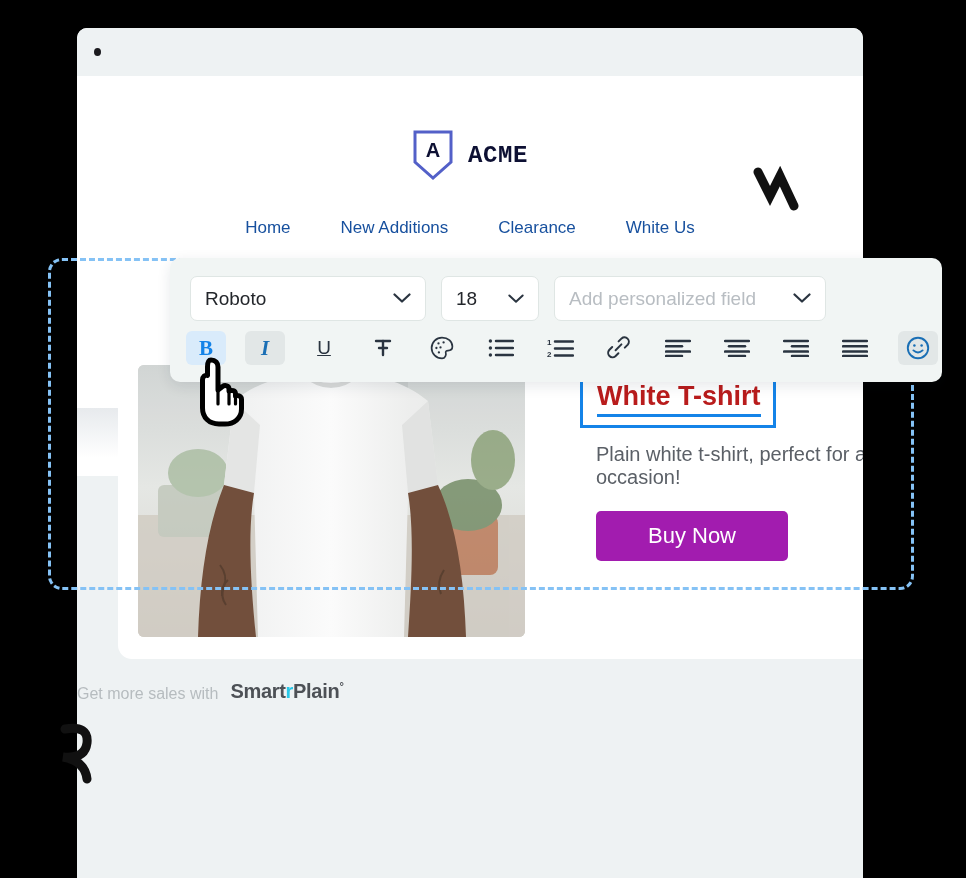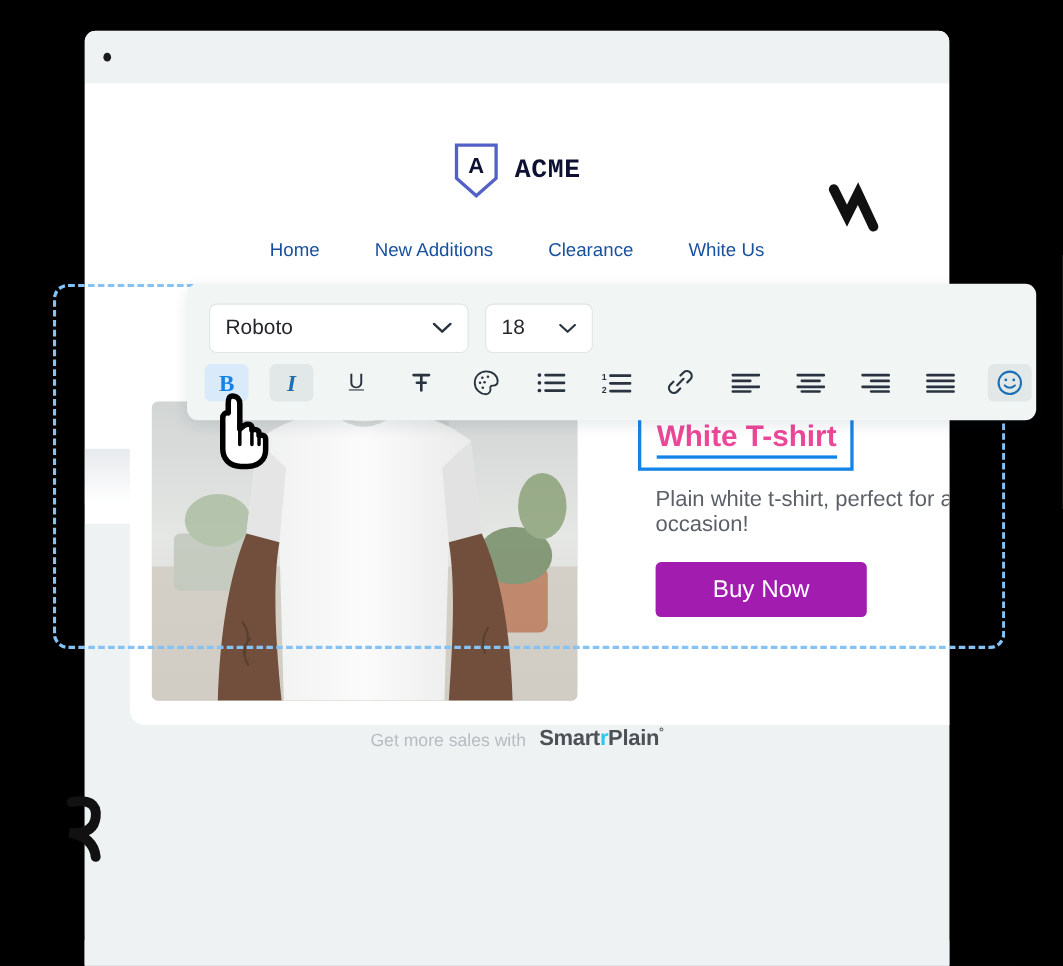--- a/index.html
+++ b/index.html
@@ -142,21 +142,21 @@
   .title-box {
     display: inline-block;
     border: 3px solid #1483e8;
     padding: 8px 12px 8px 14px;
     background: #ffffff;
     margin-left: 22px;
   }
   .title-text {
     font-size: 27px;
     font-weight: bold;
-    color: #ec4899;
+    color: #b91c1c;
     border-bottom: 3px solid #1483e8;
     display: inline-block;
     padding-bottom: 4px;
     line-height: 1.05;
     font-family: "Liberation Sans", sans-serif;
   }
   .subtitle-text {
     margin: 15px 0 0 38px;
     font-size: 20px;
     color: #5b6067;
@@ -224,23 +224,23 @@
     display: flex;
     justify-content: center;
     gap: 22px;
   }
   .footer-links a {
     color: #4d5156;
     font-size: 16px;
     text-decoration: none;
   }
   .footer-credit {
-    margin-top: 16px;
-    display: flex;
-    justify-content: center;
+    margin-top: 36px;
+    display: flex;
+    justify-content: flex-start;
     align-items: flex-end;
     gap: 12px;
   }
   .footer-credit .label {
     font-size: 16px;
     color: #b6bcbf;
   }
   .smartr {
     font-size: 20px;
     font-weight: bold;
@@ -507,20 +507,26 @@
       </div>
 
       <div class="select sel-size">
         <span class="val">18</span>
         <svg class="chev" width="16" height="10" viewBox="0 0 18 11">
           <path d="M1.5 1.5 L9 8.5 L16.5 1.5" fill="none" stroke="#2a3440" stroke-width="2.2" stroke-linecap="round" stroke-linejoin="round"></path>
         </svg>
       </div>
 
 
+      <div class="select sel-field">
+        <span class="val ph">Add personalized field</span>
+        <svg class="chev" width="18" height="11" viewBox="0 0 18 11">
+          <path d="M1.5 1.5 L9 8.5 L16.5 1.5" fill="none" stroke="#2a3440" stroke-width="2.2" stroke-linecap="round" stroke-linejoin="round"></path>
+        </svg>
+      </div>
     </div>
 
     <div class="toolbar-row2">
 
       <div class="tb-btn active-b">
         <span class="glyph-bold">B</span>
       </div>
 
       <div class="tb-btn active-i">
         <span class="glyph-italic">I</span>

